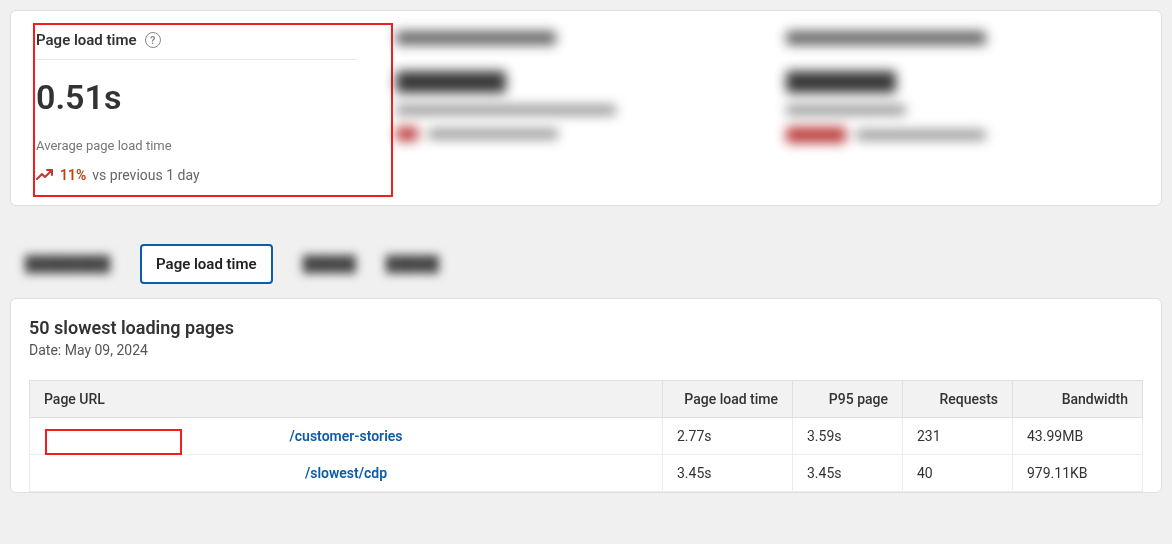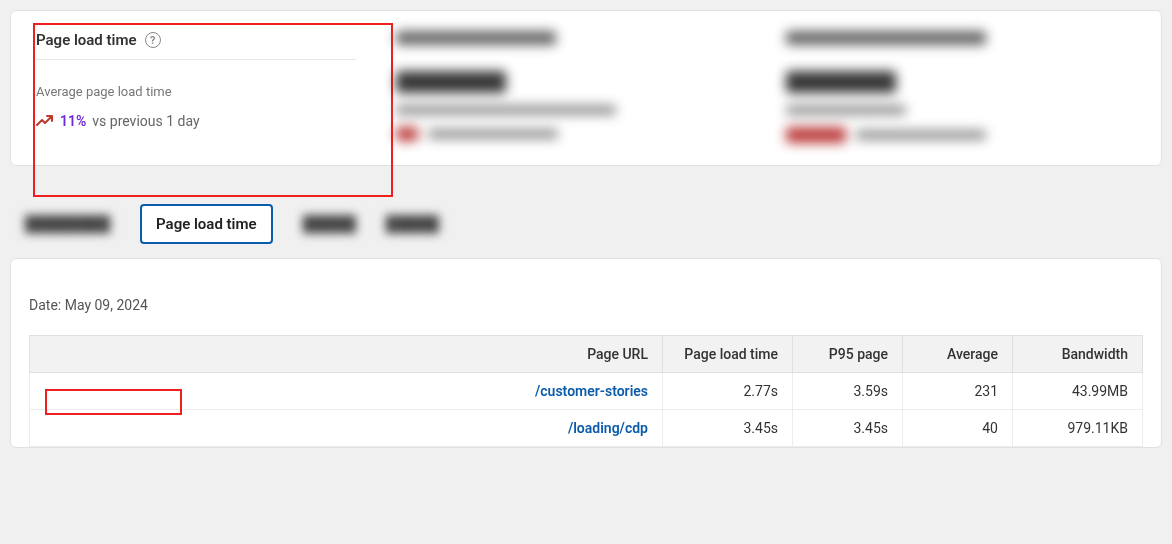--- a/index.html
+++ b/index.html
@@ -29,21 +29,21 @@
   .help-circle {
     width:16px; height:16px; border:1.5px solid #888; border-radius:50%;
     display:inline-flex; align-items:center; justify-content:center;
     font-size:11px; color:#888;
     line-height:1;
   }
   .metric-value { font-size:34px; font-weight:600; margin-top:20px; line-height:1; }
   .metric-sub { font-size:13px; color:#777; margin-top:24px; }
   .metric-delta { display:flex; align-items:center; gap:6px; margin-top:14px; font-size:14px;}
   .trend-icon { color:#c0392b; display:inline-flex; }
-  .delta-pct { color:#6d28d9; font-weight:600; }
+  .delta-pct { color:#c2410c; font-weight:600; }
   .delta-cmp { color:#666; }
 
   .highlight-red {
     position:absolute;
     border:2px solid #ef1f1f;
     pointer-events:none;
   }
   .hl-card { top:12px; left:22px; width:360px; height:174px; }
   .hl-row  { left:34px; width:137px; height:26px; }
 
@@ -82,63 +82,64 @@
 
   .panel {
     margin:14px 10px 0 10px;
     background:#fff;
     border:1px solid #e0e0e0;
     border-radius:6px;
     padding:18px 18px 0 18px;
     position:relative;
   }
   .panel-title { font-size:18px; font-weight:600; }
-  .panel-date  { font-size:14px; color:#555; margin-top:20px; }
+  .panel-date  { font-size:14px; color:#555; margin-top:4px; }
 
   table.data {
     width:100%;
     border-collapse:collapse;
     margin-top:22px;
     font-size:14px;
   }
   table.data thead th {
     background:#f2f2f2;
     border:1px solid #e0e0e0;
     padding:10px 14px;
     text-align:right;
     font-weight:500;
     color:#333;
   }
-  table.data thead th:first-child { text-align:right; }
+  table.data thead th:first-child { text-align:left; }
   table.data tbody td {
     border:1px solid #ececec;
     padding:10px 14px;
-    text-align:right;
+    text-align:left;
     color:#333;
   }
-  table.data tbody td:first-child { text-align:right; }
+  table.data tbody td:first-child { text-align:center; }
   table.data tbody td a { color:#0b5cab; font-weight:600; text-decoration:none; }
 
   .col-url{width:auto;}
   .col-plt{width:130px;}
   .col-p95{width:110px;}
   .col-req{width:110px;}
   .col-bw {width:130px;}
 </style>
 </head>
 <body>
 
 <div class="top-card">
   <div class="highlight-red hl-card"></div>
 
   <div class="metric-block">
     <div class="metric-header">
       <span>Page load time</span>
       <span class="help-circle">?</span>
     </div>
+    <div class="metric-value">0.51s</div>
     <div class="metric-sub">Average page load time</div>
     <div class="metric-delta">
       <span class="trend-icon">
         <svg width="18" height="14" viewBox="0 0 18 14">
             <path d="M1 11 L6 6 L9 9 L16 2 M11 2 H16 V7" fill="none" stroke="#c0392b" stroke-width="2" stroke-linecap="round" stroke-linejoin="round"></path>
           </svg>
       </span>
       <span class="delta-pct">11%</span>
       <span class="delta-cmp">vs previous 1 day</span>
     </div>
@@ -169,49 +170,50 @@
 </div>
 
 <div class="tabs-area">
   <span class="tab-blur" aria-hidden="true">████████</span>
   <div class="tab">Page load time</div>
   <span class="tab-blur" aria-hidden="true">█████</span>
   <span class="tab-blur" aria-hidden="true">█████</span>
 </div>
 
 <div class="panel">
+  <div class="panel-title">50 slowest loading pages</div>
   <div class="panel-date">Date: May 09, 2024</div>
 
   <table class="data">
     <colgroup>
       <col class="col-url">
         <col class="col-plt">
         <col class="col-p95">
         <col class="col-req">
         <col class="col-bw">
     </colgroup>
     <thead>
       <tr>
         <th>Page URL</th>
         <th>Page load time</th>
         <th>P95 page</th>
-        <th>Average</th>
+        <th>Requests</th>
         <th>Bandwidth</th>
       </tr>
     </thead>
     <tbody>
       <tr style="position:relative">
         <td><a href="#">/customer-stories</a></td>
         <td>2.77s</td>
         <td>3.59s</td>
         <td>231</td>
         <td>43.99MB</td>
       </tr>
       <tr>
-        <td><a href="#">/loading/cdp</a></td>
+        <td><a href="#">/slowest/cdp</a></td>
         <td>3.45s</td>
         <td>3.45s</td>
         <td>40</td>
         <td>979.11KB</td>
       </tr>
     </tbody>
   </table>
 
   <div class="highlight-red hl-row" style="top:130px"></div>
 </div>

